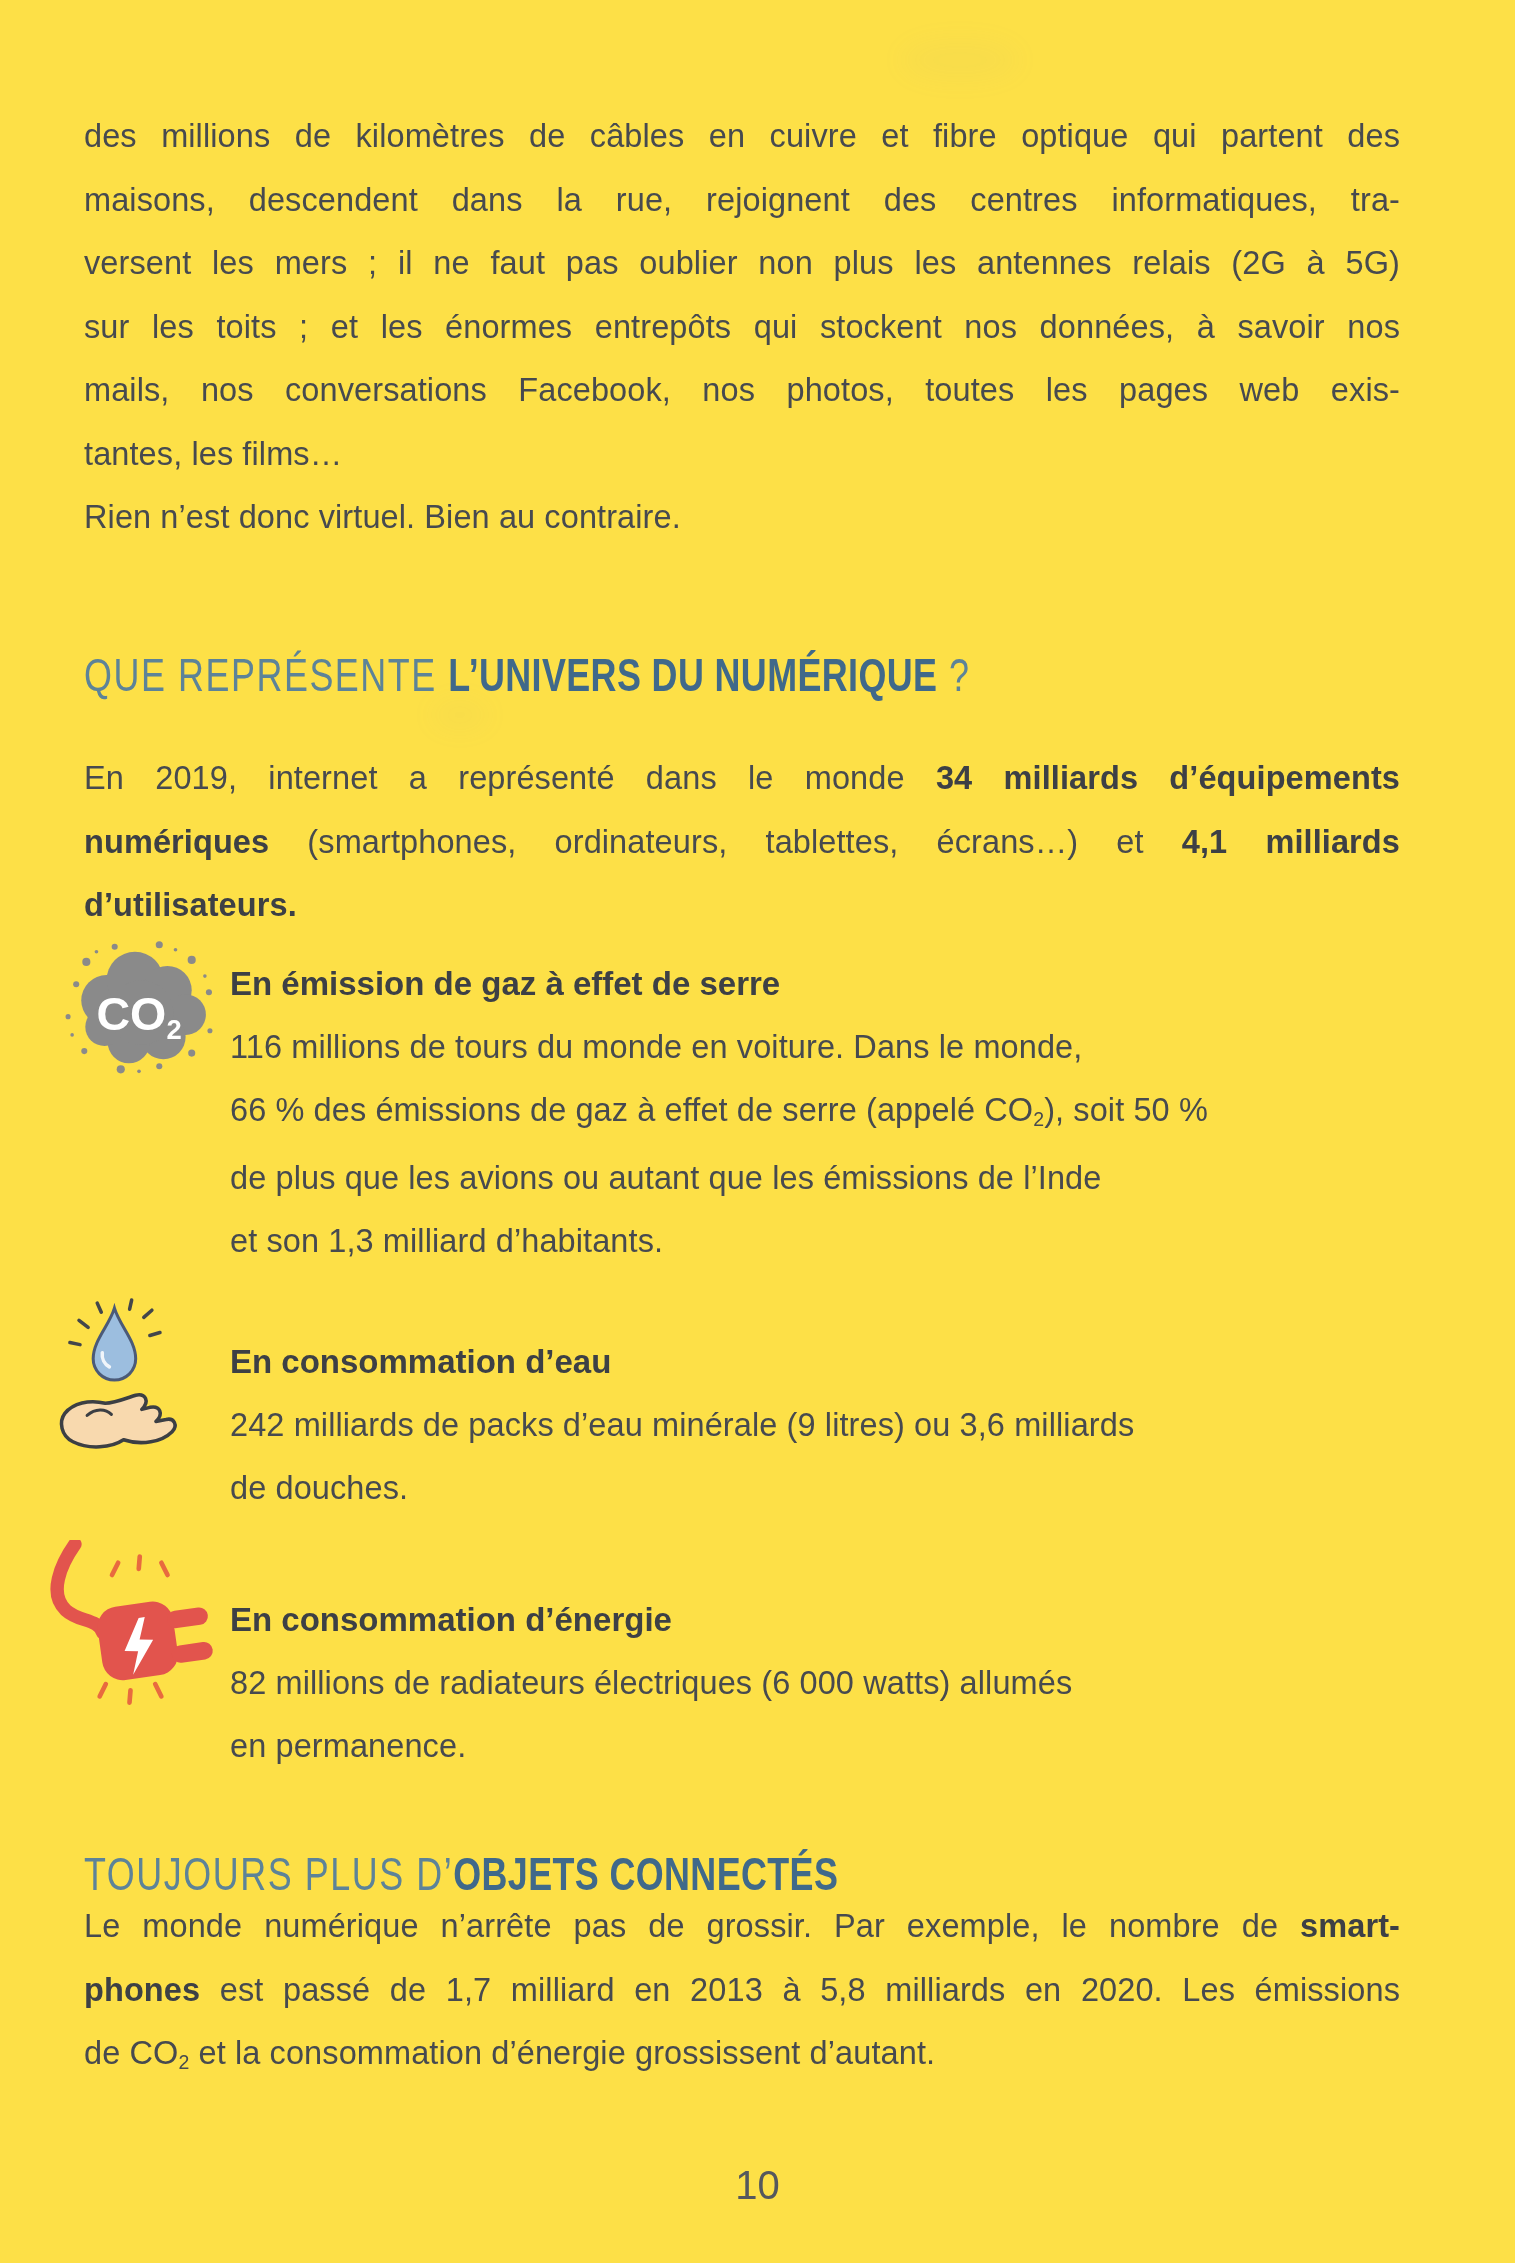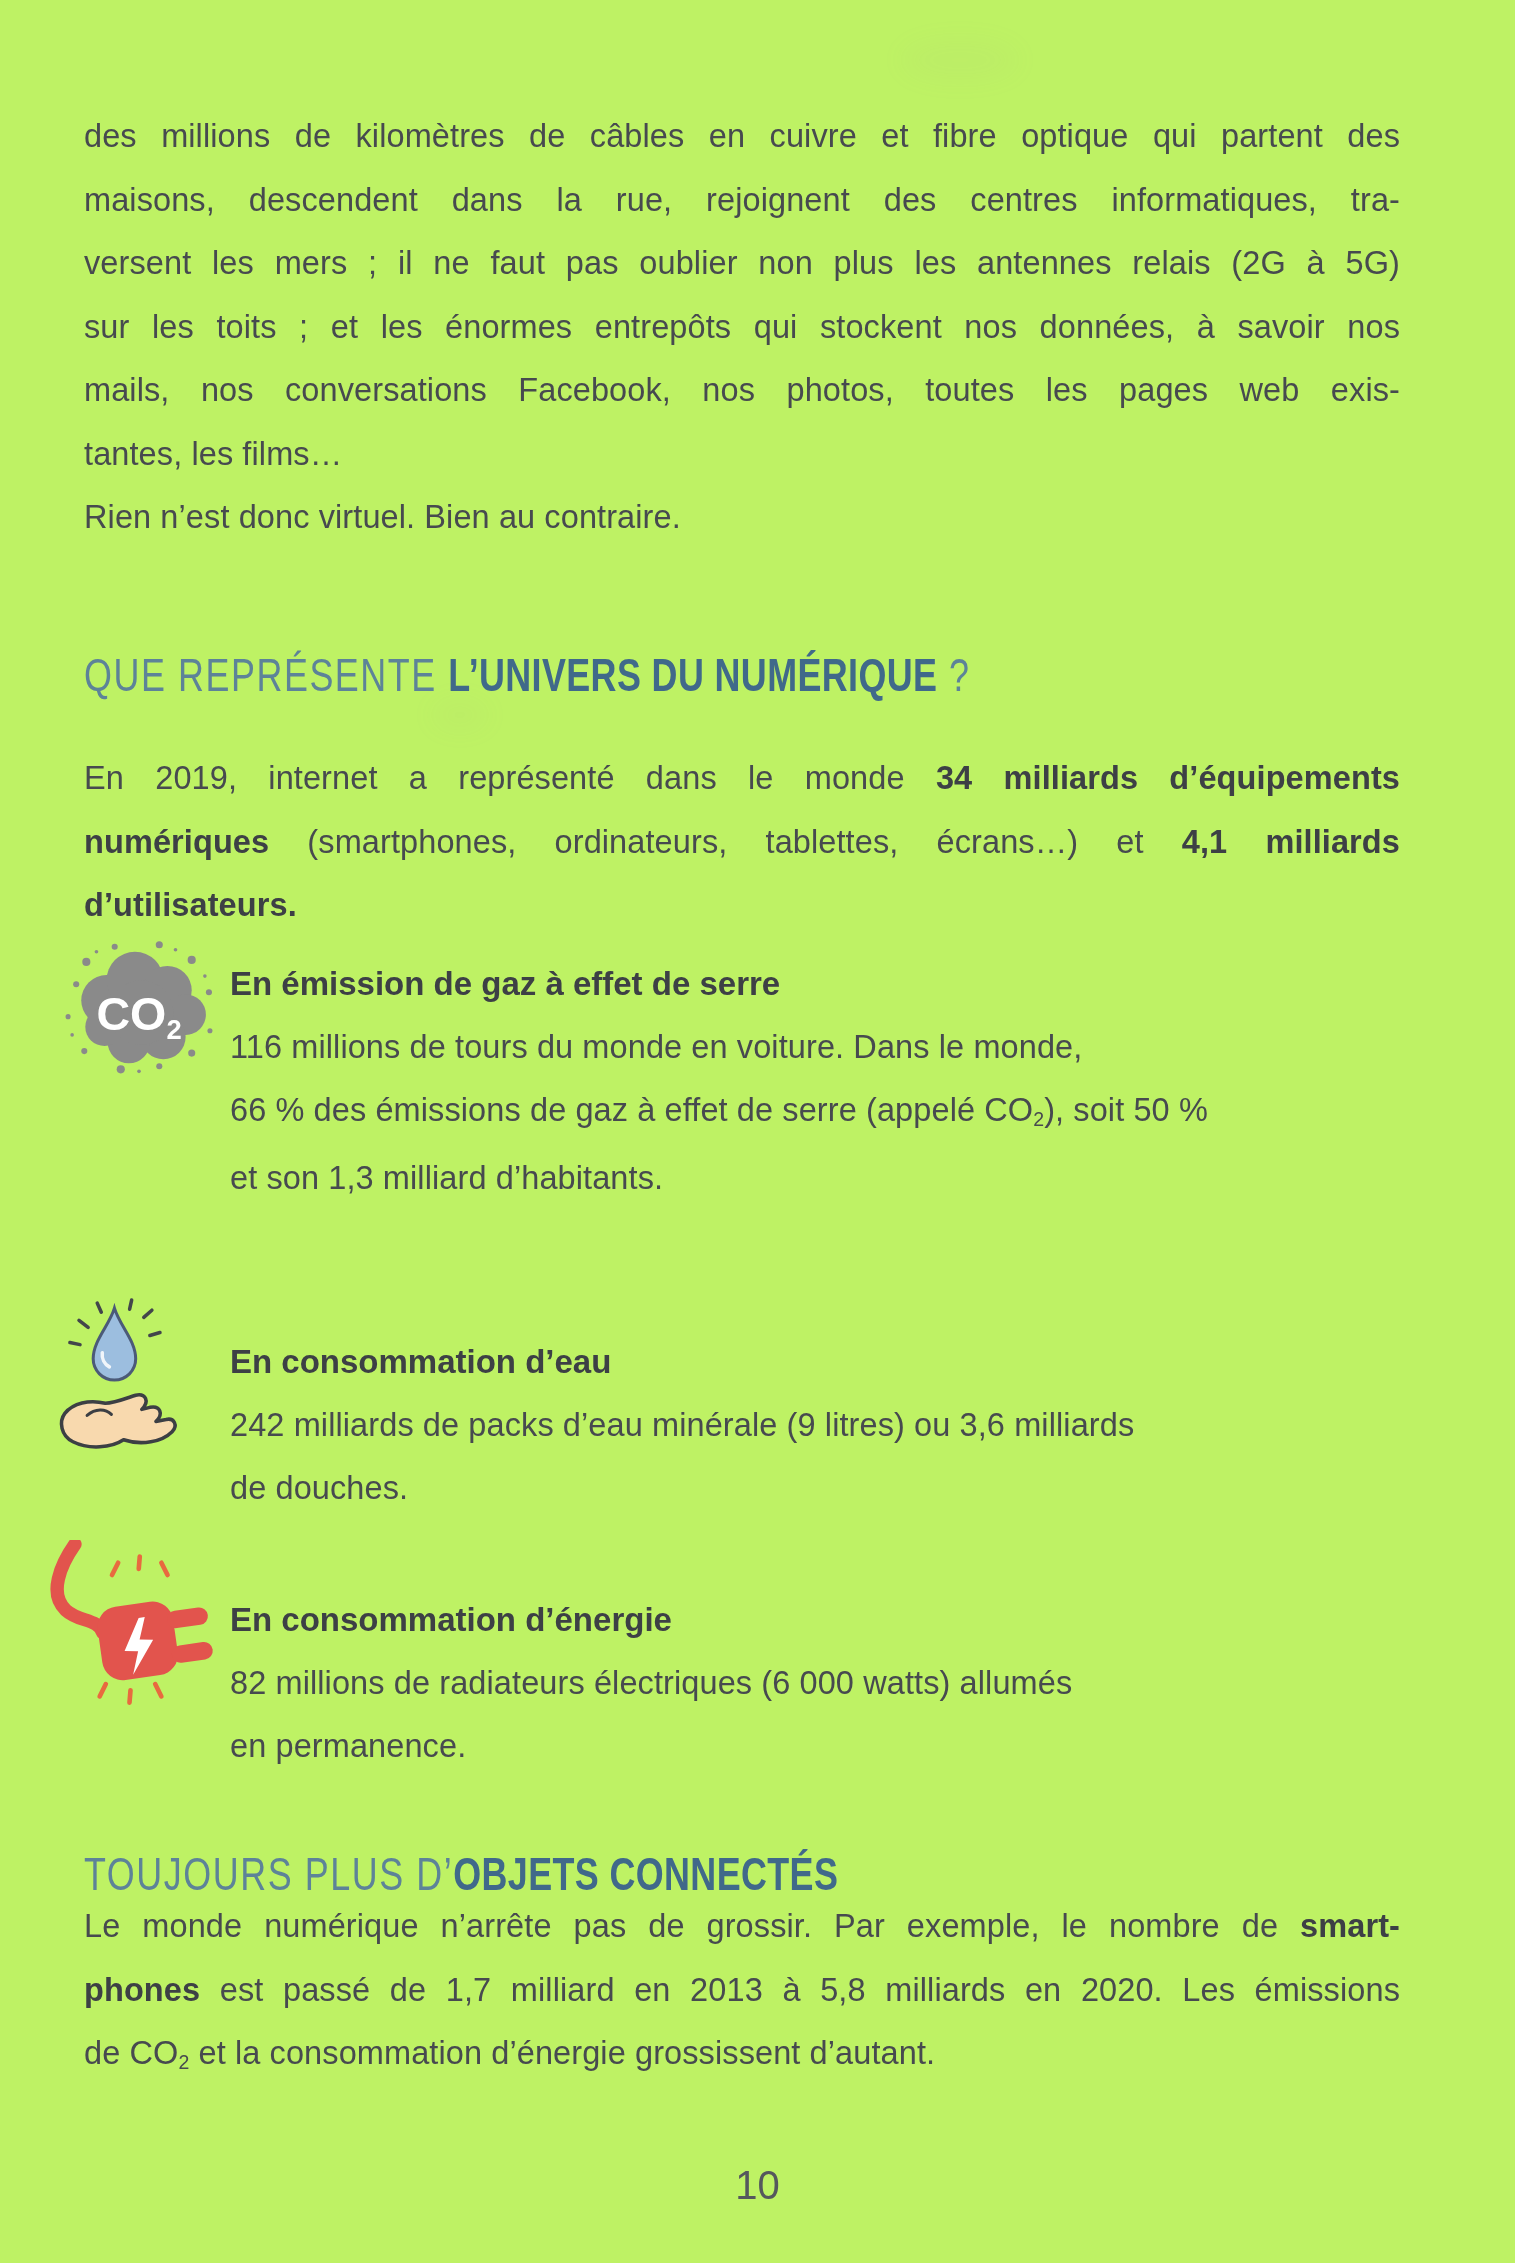--- a/index.html
+++ b/index.html
@@ -1,20 +1,20 @@
 <!DOCTYPE html>
 <html><head>
 <meta charset="utf-8">
 <style>
   html,body{margin:0;padding:0;background:#e8e8e8;}
   .page{
     position:relative;
     width:1515px;height:2263px;
     margin:0 auto;
-    background:#bef264;
+    background:#fde047;
     font-family:"Liberation Sans", sans-serif;
     color:#474a4f;
     overflow:hidden;
   }
   .textcol{position:absolute;left:84px;width:1316px;}
   .tl{font-size:32.5px;line-height:63.5px;letter-spacing:0.1px;white-space:nowrap;}
   .tl.just{white-space:normal;text-align:justify;text-align-last:justify;}
   .tl .bold{font-weight:700;color:#3d4045;}
   .tl .subsc{font-size:0.6em;position:relative;top:0.28em;}
   .heading{
@@ -92,20 +92,21 @@
           <circle cx="76" cy="132" r="1.8"></circle>
       </g>
       <text x="34" y="91" font-family="Liberation Sans, sans-serif" font-weight="bold" font-size="46" fill="#ffffff">CO<tspan font-size="27" dy="9">2</tspan></text>
     </svg>
   </div>
   <div class="impact-text" style="top:952px;">
     <div class="impact-title">En émission de gaz à effet de serre</div>
     <div>
         <div class="tl"><span>116 millions de tours du monde en voiture. Dans le monde,</span></div>
         <div class="tl"><span>66 % des émissions de gaz à effet de serre (appelé CO</span><span class="subsc">2</span><span>), soit 50 %</span></div>
+        <div class="tl"><span>de plus que les avions ou autant que les émissions de l’Inde</span></div>
         <div class="tl"><span>et son 1,3 milliard d’habitants.</span></div>
       </div>
   </div>
 
   <div class="icon-box" style="left:56px;top:1292px;width:128px;height:170px;">
     <svg width="128" height="170" viewBox="0 0 125 168">
       <g stroke="#43464b" stroke-width="3.5" stroke-linecap="round">
         <line x1="22" y1="28" x2="31" y2="35"></line>
           <line x1="40" y1="11" x2="44" y2="20"></line>
         <line x1="74" y1="8" x2="72" y2="17"></line>

